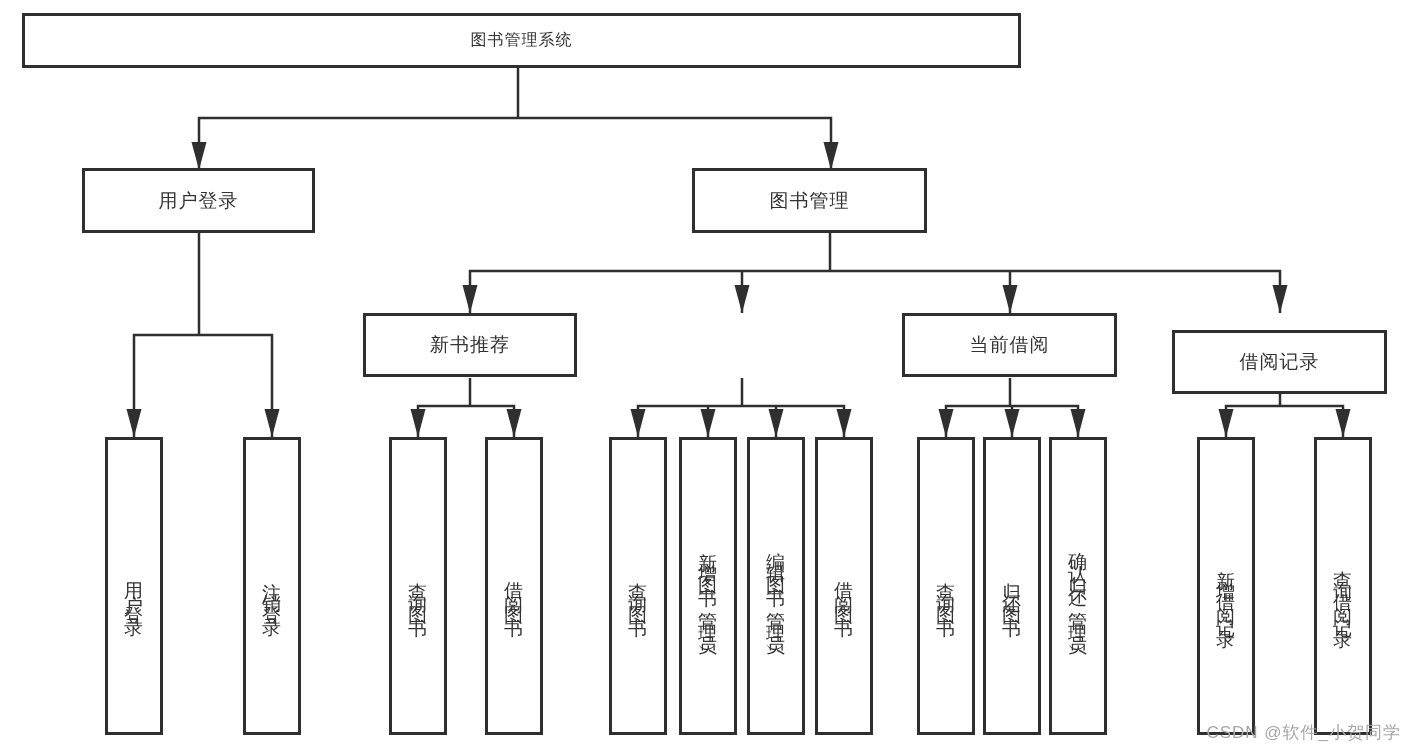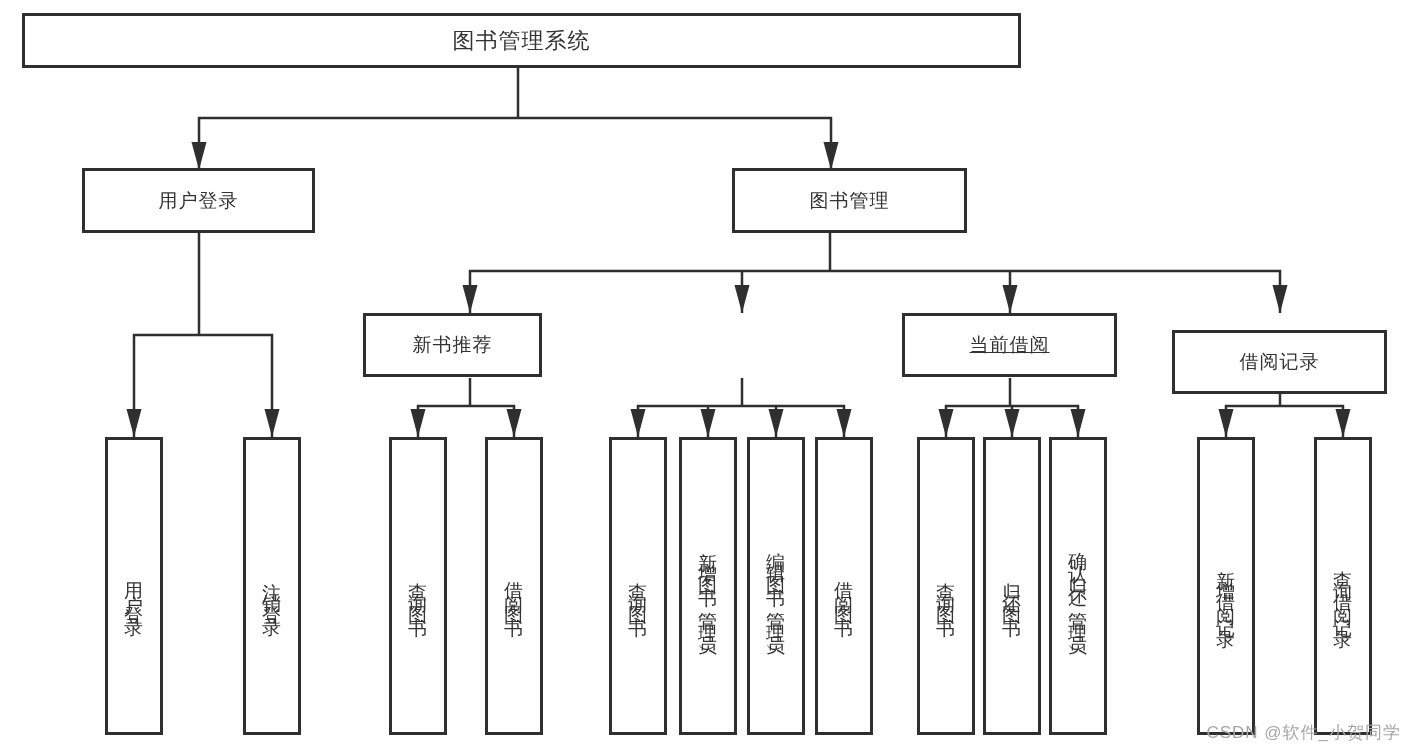--- a/index.html
+++ b/index.html
@@ -13,21 +13,21 @@
   .connectors{position:absolute;left:0;top:0;color:var(--line,#2f2f2f);}
   .node{
     position:absolute;
     box-sizing:border-box;
     border:3px solid var(--line,#2f2f2f);
     background:#fff;
     display:flex;align-items:center;justify-content:center;
     color:var(--text,#333);
   }
   .node .label{white-space:nowrap;}
-  .root-box  .label{font-size:22px;letter-spacing:1px;}
+  .root-box  .label{font-size:16px;letter-spacing:1px;}
   .l2 .label,.l3 .label{font-size:19px;letter-spacing:1px;}
   .leaf .label{
     writing-mode:vertical-rl;
     text-orientation:mixed;
     font-size:19px;
     line-height:1;
     letter-spacing:12px;
     margin-top:10px;
   }
   .watermark{
@@ -85,28 +85,28 @@
     </g>
   </svg>
 
   <div class="node root-box" style="left:22px;top:13px;width:999px;height:55px;">
     <span class="label">图书管理系统</span>
   </div>
 
   <div class="node l2" style="left:82px;top:168px;width:233px;height:65px;">
     <span class="label">用户登录</span>
   </div>
-  <div class="node l2" style="left:732px;top:168px;width:235px;height:65px;">
+  <div class="node l2" style="left:692px;top:168px;width:235px;height:65px;">
     <span class="label">图书管理</span>
   </div>
 
-  <div class="node l3" style="left:363px;top:313px;width:179px;height:64px;font-family:Liberation Mono, monospace;">
+  <div class="node l3" style="left:363px;top:313px;width:214px;height:64px;font-family:Liberation Mono, monospace;">
     <span class="label">新书推荐</span>
   </div>
-  <div class="node l3" style="left:902px;top:313px;width:215px;height:64px;text-decoration:underline;">
+  <div class="node l3" style="left:902px;top:313px;width:215px;height:64px;">
     <span class="label">当前借阅</span>
   </div>
   <div class="node l3" style="left:1172px;top:330px;width:215px;height:64px;text-align:center;">
     <span class="label">借阅记录</span>
   </div>
 
   <div class="node leaf" style="left:105px;top:437px;width:58px;height:298px;">
     <span class="label">用户登录</span>
   </div>
   <div class="node leaf" style="left:243px;top:437px;width:58px;height:298px;">

